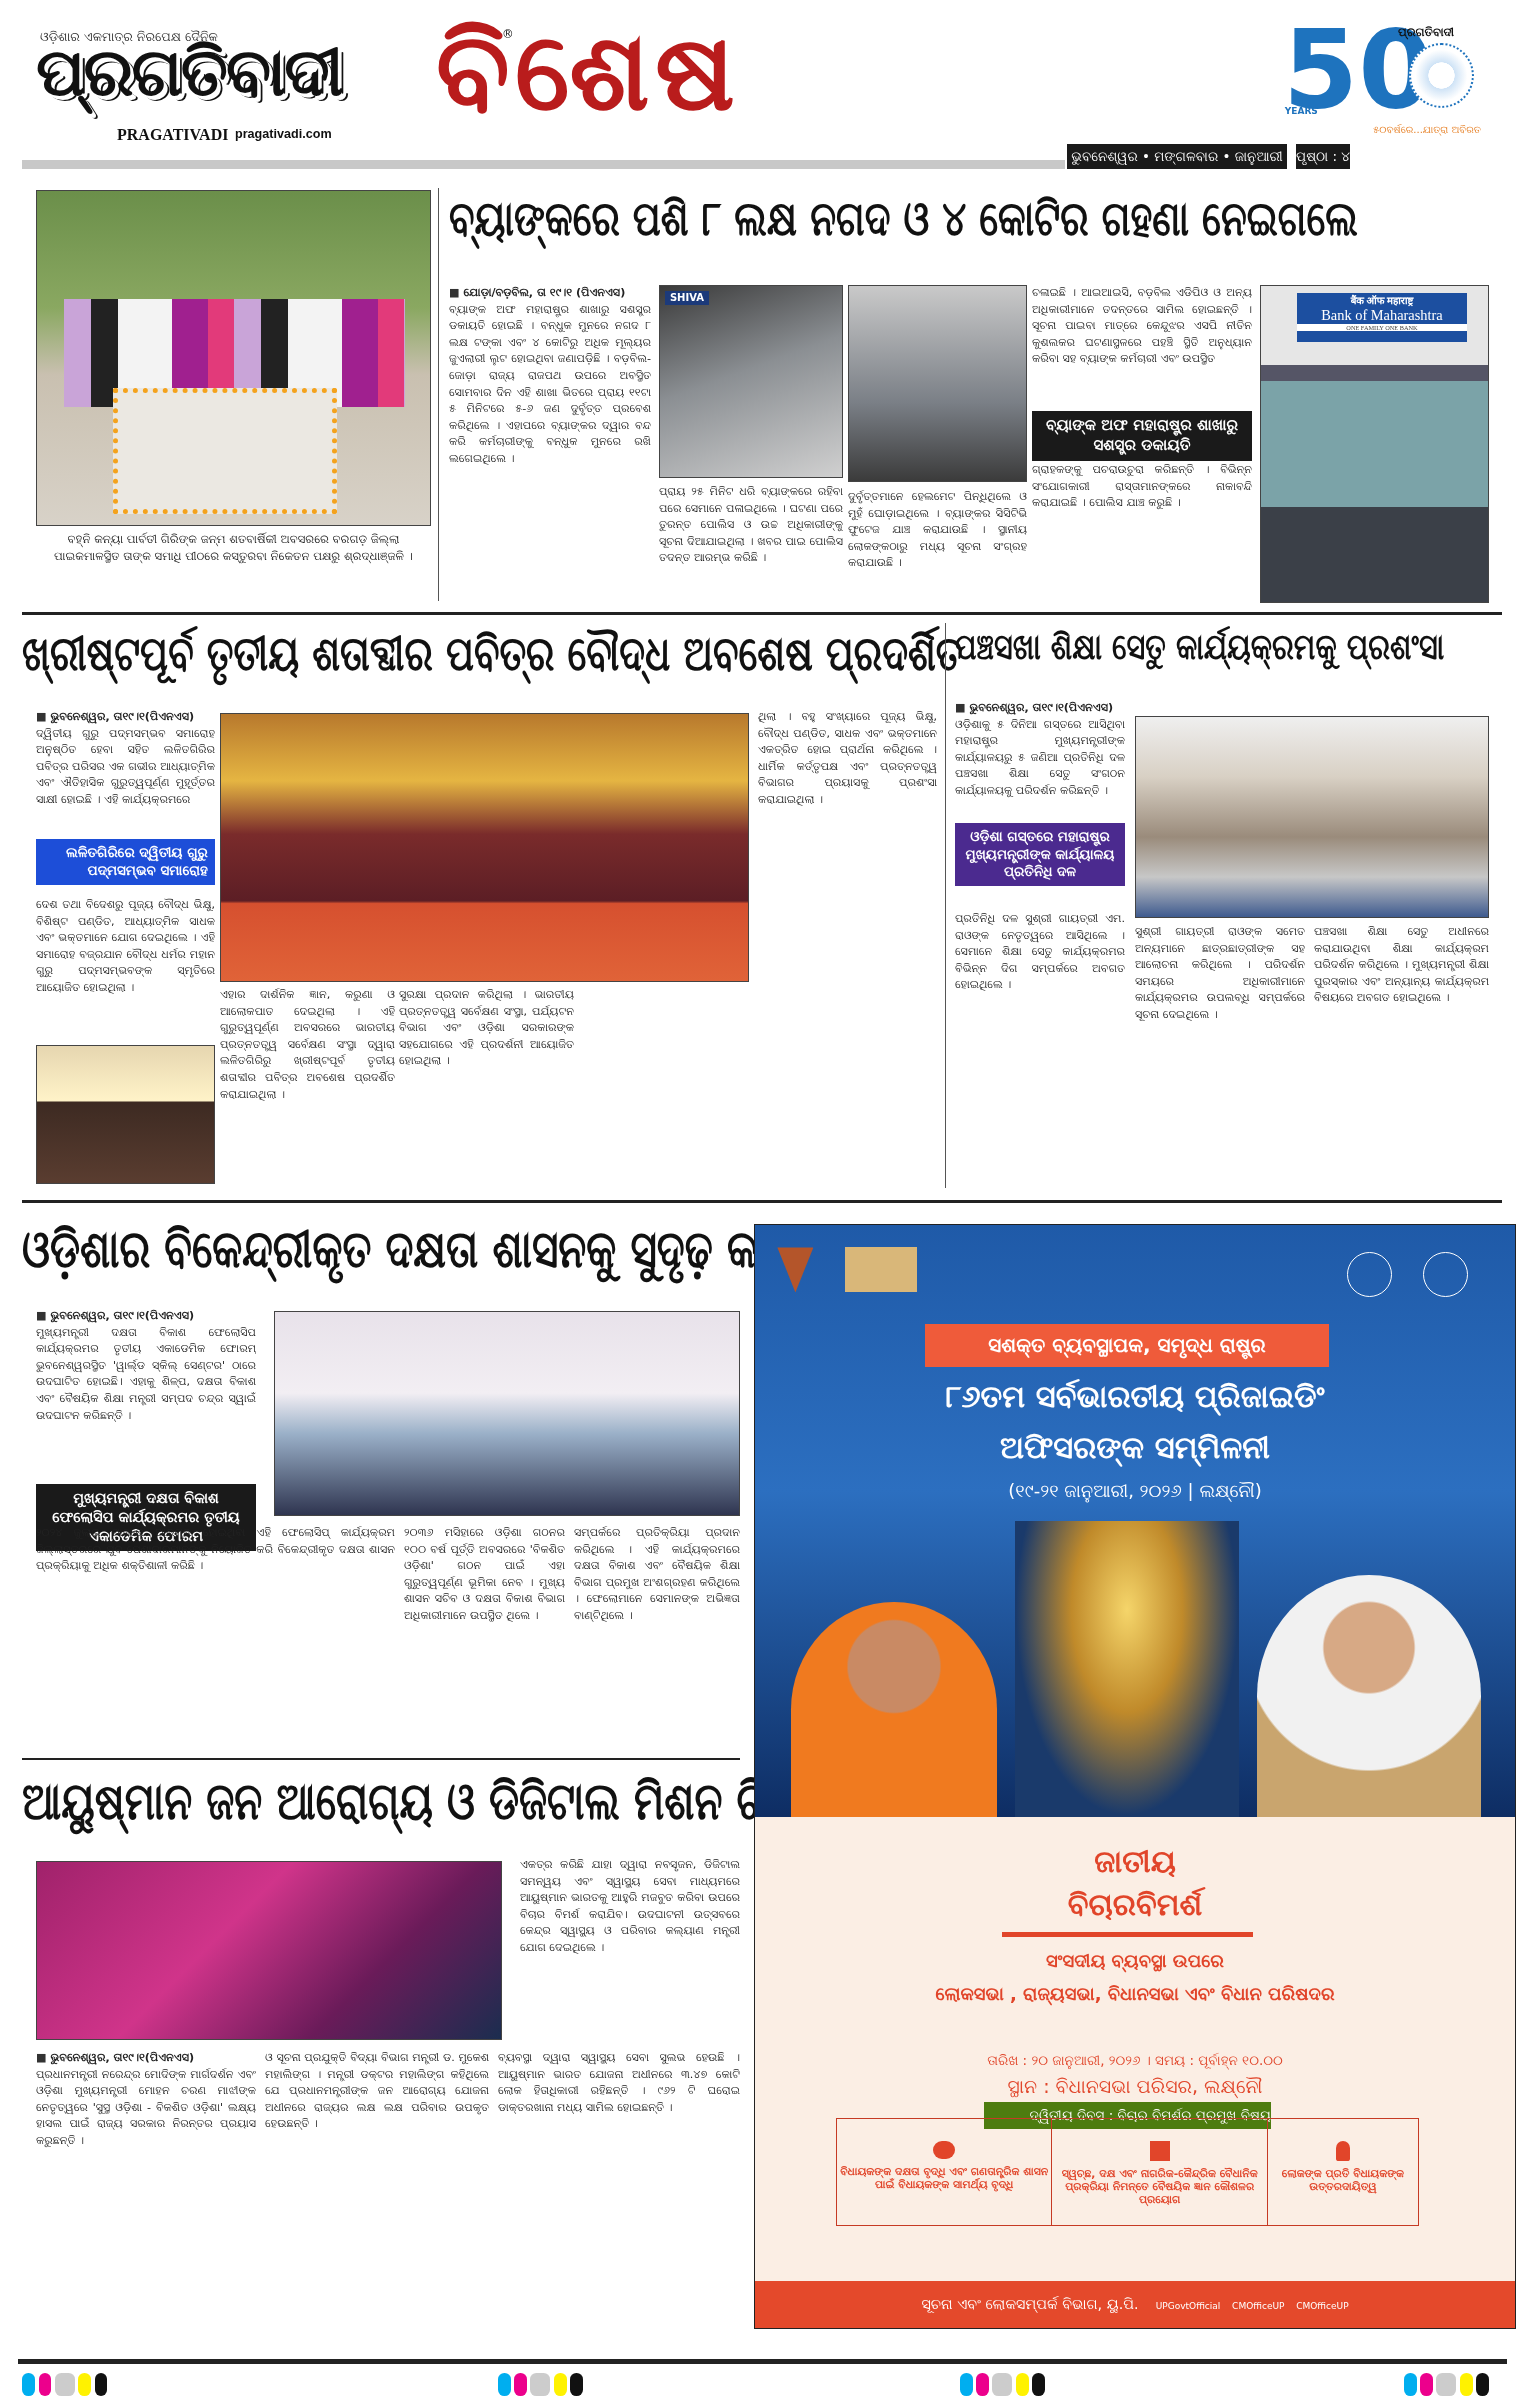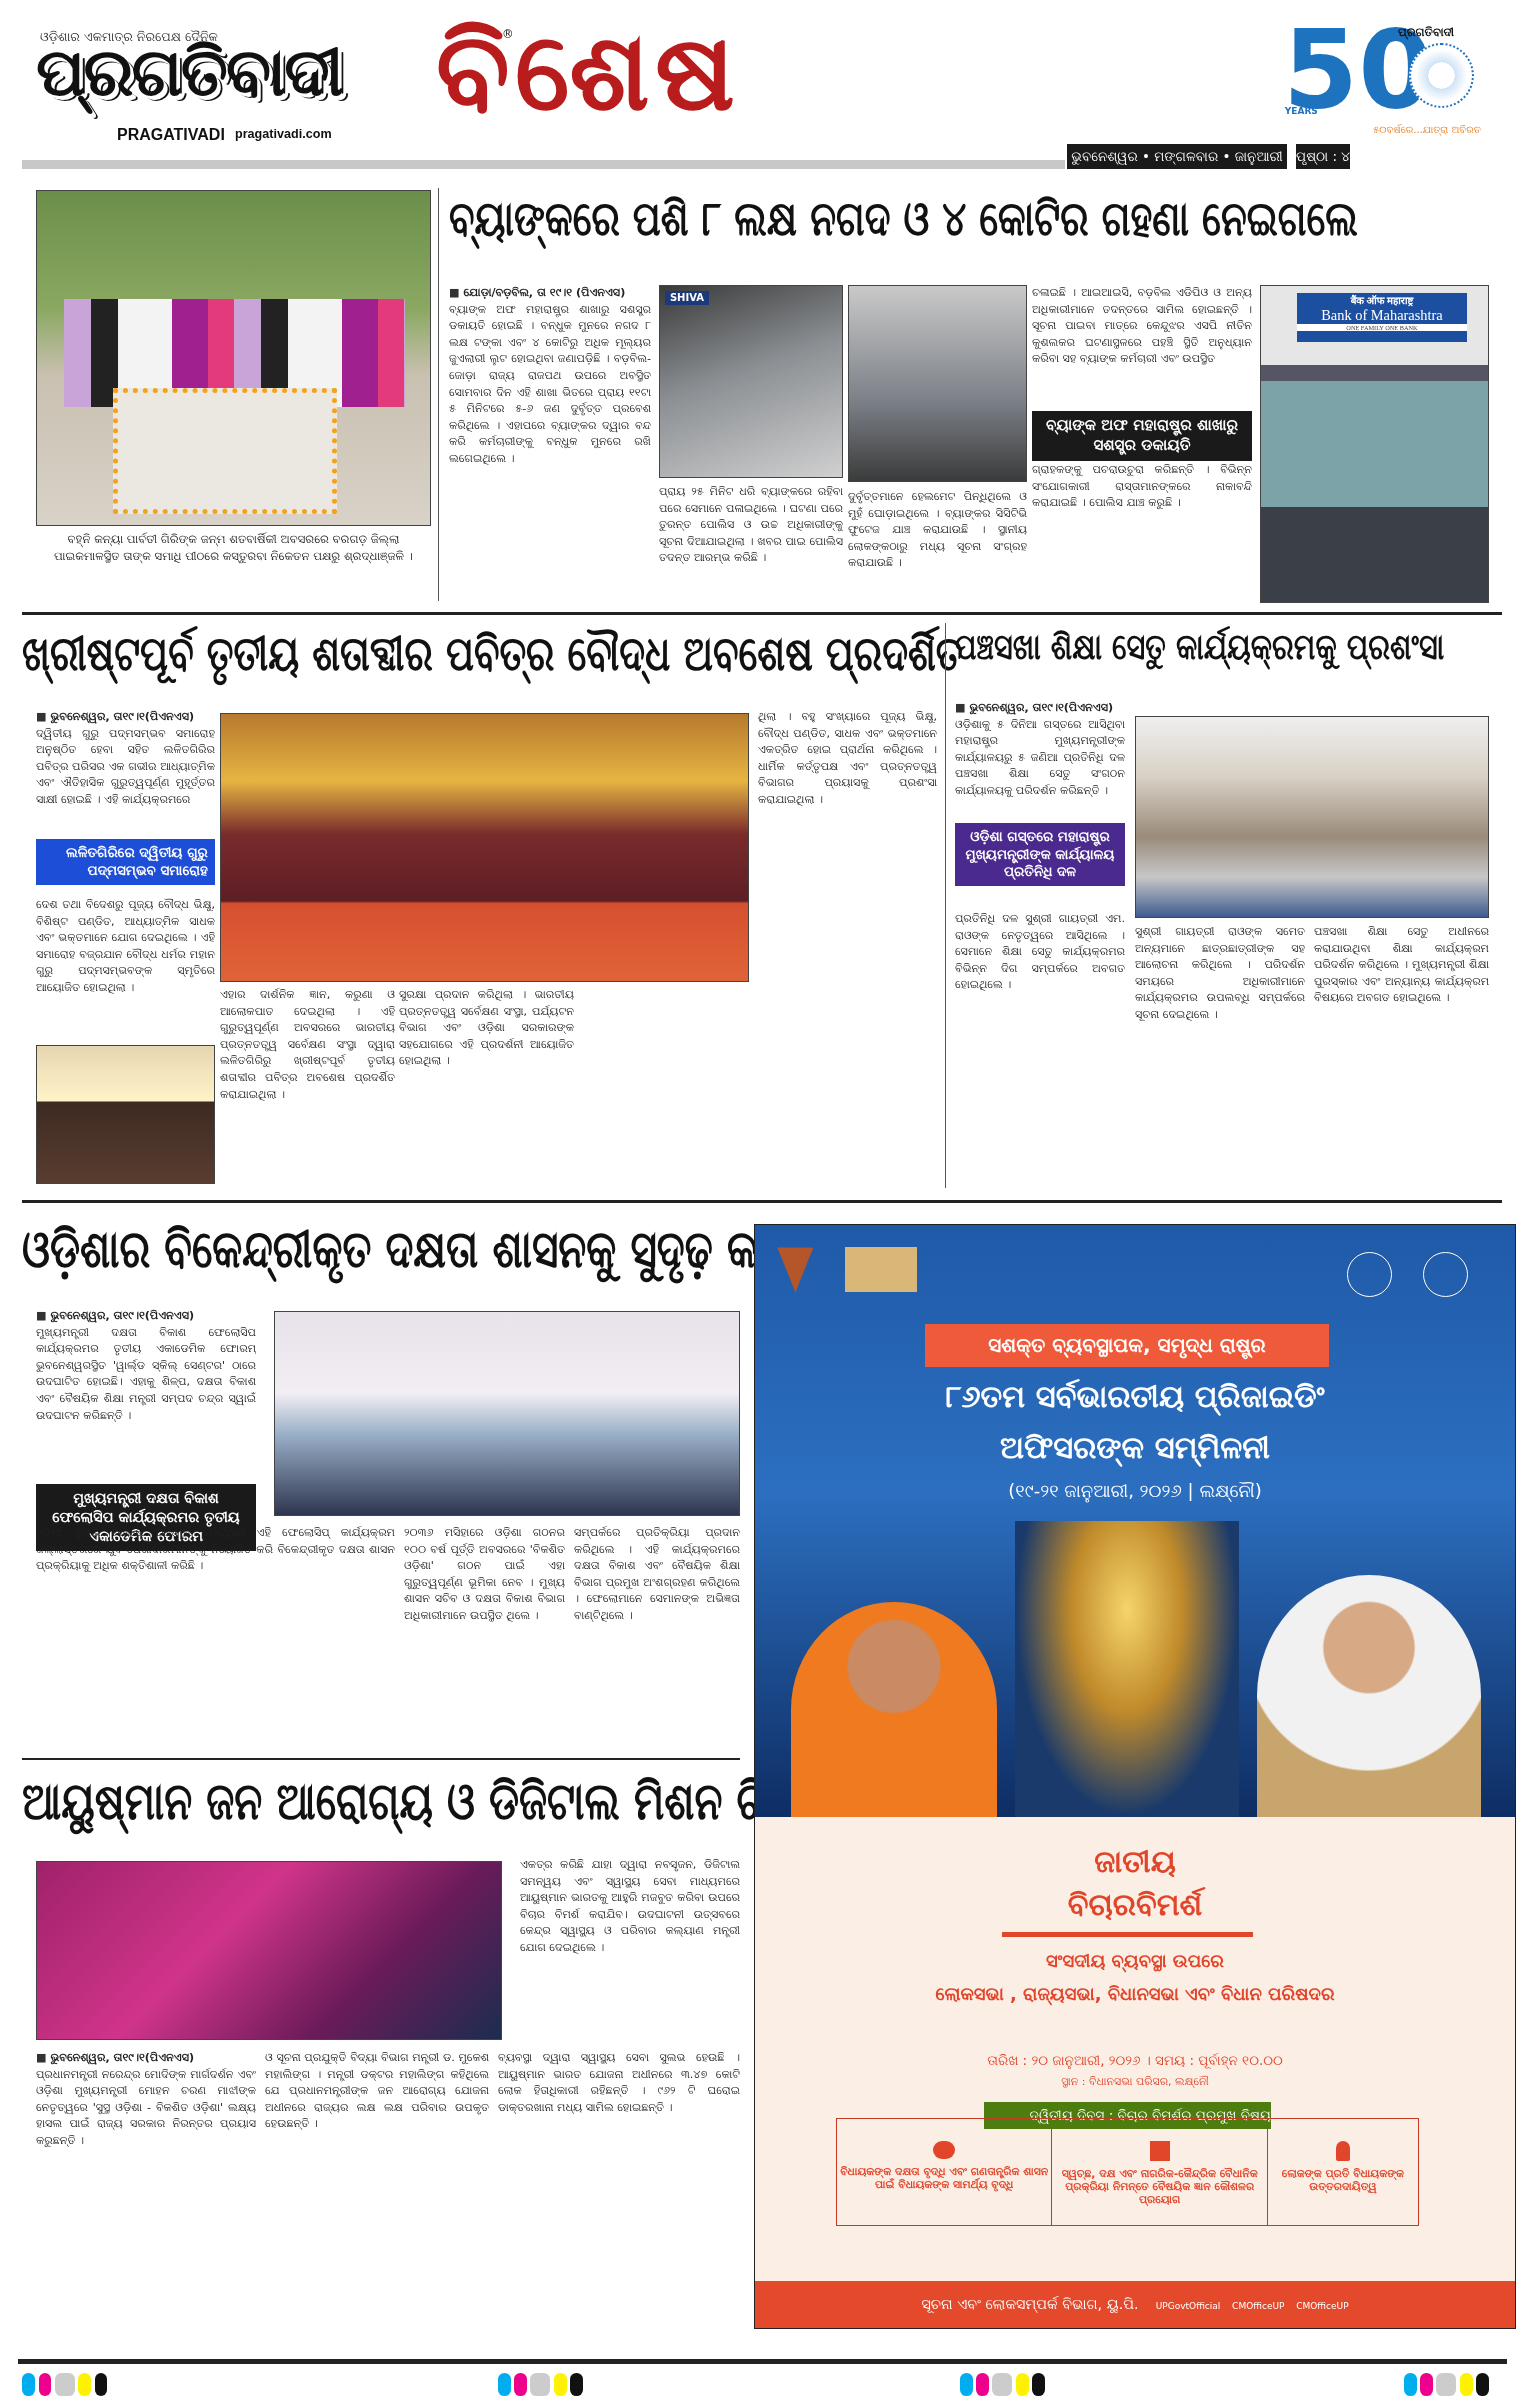--- a/index.html
+++ b/index.html
@@ -1,20 +1,20 @@
 <!DOCTYPE html>
 <html style="font-size:14.4px"><head>
 <meta charset="utf-8">
 <style>
 *{box-sizing:border-box;margin:0;padding:0}
 body{width:1525px;height:2401px;background:#fff;font-family:"DejaVu Sans",sans-serif;color:#111;position:relative;overflow:hidden}
 .abs{position:absolute}
 .masthead-tag{left:40px;top:29px;font-size:12.6px;color:#333}
 .logo{left:36px;top:40px;font-size:66px;font-weight:900;letter-spacing:-1.8px;color:#111;line-height:1;text-shadow:3.6px 3.6px 0 #fff,5.4px 5.4px 0 #111;font-family:"DejaVu Sans",sans-serif}
-.logo-sub{left:117px;top:126px;font-size:16px;font-weight:bold;font-family:Liberation Sans, sans-serif}
+.logo-sub{left:117px;top:126px;font-size:16px;font-weight:bold;font-family:Liberation Serif, serif}
 .logo-url{left:235px;top:127px;font-size:12.6px;font-weight:bold;font-family:"Liberation Sans",sans-serif}
 .reg{left:318px;top:36px;font-size:11.7px}
 .greybar{left:22.4px;top:160px;width:1043px;height:9px;background:#c8c8c8}
 .section-title{left:436px;top:18px;font-size:108px;font-weight:bold;color:#b91c1c;line-height:1;letter-spacing:5.4px}
 .jubilee{left:1130px;top:20px;width:144px;height:126px}
 .datebar{left:1072px;top:144px;width:220px;height:25px;background:#1a1a1a;color:#fff;font-size:13.5px;line-height:25px;text-align:center}
 .pagebox{left:1305px;top:144px;width:54px;height:25px;background:#1a1a1a;color:#fff;font-size:13.5px;line-height:25px;text-align:center}
 .hr{background:#222}
 .vr{background:#555;width:0.9px}
 .headline{font-weight:bold;line-height:1.05;color:#111;white-space:nowrap;transform-origin:left top;font-family:"DejaVu Sans",sans-serif}
@@ -156,21 +156,21 @@
     <div style="position:absolute;left:36px;top:377px;width:206px;height:215px;background:radial-gradient(circle at 50% 30%,#c98a64 0 25%,#f07a1f 26% 100%);border-radius:50% 50% 0 0"></div>
     <div style="position:absolute;left:502px;top:350px;width:224px;height:242px;background:radial-gradient(circle at 50% 30%,#d7a985 0 22%,#f1f1f1 23% 60%,#c9a56e 61%);border-radius:50% 50% 0 0"></div>
   </div>
   <div class="ad-lower">
     <div class="ad-red" style="top:27px;font-size:30.5px">ଜାତୀୟ</div>
     <div class="ad-red" style="top:70px;font-size:30.5px">ବିଚାରବିମର୍ଶ</div>
     <div style="position:absolute;left:247px;top:115px;width:251px;height:4.5px;background:#e1452a"></div>
     <div class="ad-red" style="top:133px;font-size:18px">ସଂସଦୀୟ ବ୍ୟବସ୍ଥା ଉପରେ</div>
     <div class="ad-red" style="top:166px;font-size:18px">ଲୋକସଭା , ରାଜ୍ୟସଭା, ବିଧାନସଭା ଏବଂ ବିଧାନ ପରିଷଦର</div>
     <div class="ad-red" style="top:235px;font-size:13.5px;font-weight:normal">ତାରିଖ : ୨୦ ଜାନୁଆରୀ, ୨୦୨୬ । ସମୟ : ପୂର୍ବାହ୍ନ ୧୦.୦୦</div>
-    <div class="ad-red" style="top:258px;font-size:11px;font-weight:normal">ସ୍ଥାନ : ବିଧାନସଭା ପରିସର, ଲକ୍ଷ୍ନୌ</div>
+    <div class="ad-red" style="top:258px;font-size:19px;font-weight:normal">ସ୍ଥାନ : ବିଧାନସଭା ପରିସର, ଲକ୍ଷ୍ନୌ</div>
     <div style="position:absolute;left:229px;top:285px;width:287px;height:27px;background:#4d7c0f;color:#fff;text-align:right;font-size:13.5px;font-weight:normal;line-height:27px">ଦ୍ୱିତୀୟ ଦିବସ : ବିଚାର ବିମର୍ଶର ପ୍ରମୁଖ ବିଷୟ</div>
     <div style="position:absolute;left:81px;top:301px;width:583px;height:108px;border:0.9px solid #c63a24;display:flex">
       <div style="flex:1;text-align:center;padding-top:22.4px;border-right:0.9px solid #c63a24;color:#e1452a;font-size:10.8px;font-weight:bold">
         <div style="width:21.5px;height:18px;background:#e1452a;border-radius:9px;margin:0 auto 5.4px"></div>
         <div>ବିଧାୟକଙ୍କ ଦକ୍ଷତା ବୃଦ୍ଧି ଏବଂ ଗଣତାନ୍ତ୍ରିକ ଶାସନ ପାଇଁ ବିଧାୟକଙ୍କ ସାମର୍ଥ୍ୟ ବୃଦ୍ଧି</div>
       </div>
       <div style="flex:1;text-align:center;padding-top:22.4px;border-right:0.9px solid #c63a24;color:#e1452a;font-size:10.8px;font-weight:bold">
         <div style="width:20px;height:20px;background:#e1452a;margin:0 auto 5.4px"></div>
         <div>ସ୍ୱଚ୍ଛ, ଦକ୍ଷ ଏବଂ ନାଗରିକ-କୈନ୍ଦ୍ରିକ ବୈଧାନିକ ପ୍ରକ୍ରିୟା ନିମନ୍ତେ ବୈଷୟିକ ଜ୍ଞାନ କୌଶଳର ପ୍ରୟୋଗ</div>
       </div>

